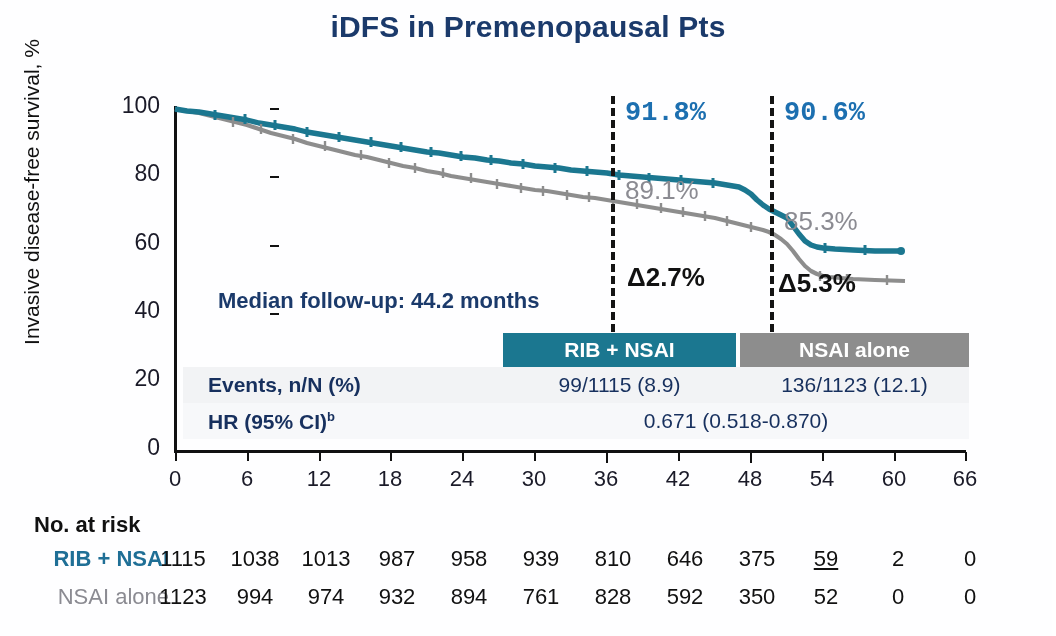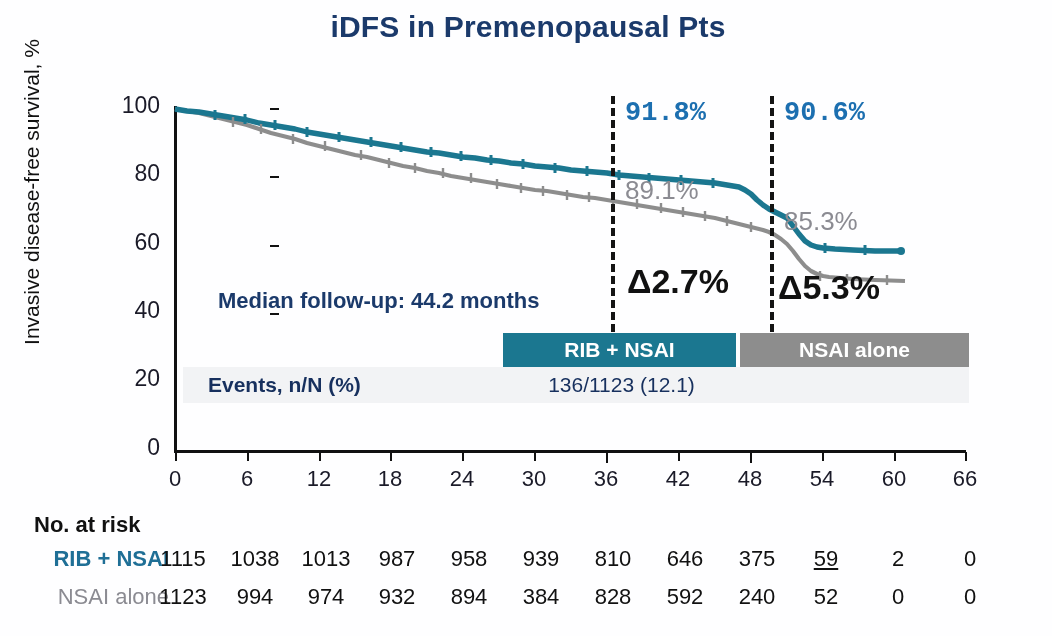--- a/index.html
+++ b/index.html
@@ -36,21 +36,21 @@
   
   svg.curves{position:absolute;left:0;top:0;width:790px;height:342px;overflow:visible;}
 
   
   .vline{position:absolute;width:0;border-left:4px dashed #141414;}
 
   
   .ann{position:absolute;white-space:nowrap;}
   .ann-blue{font-size:27px;font-weight:bold;color:#1c6fb0;font-family:Liberation Mono, monospace;}
   .ann-gray{font-size:26px;font-weight:normal;color:#8b8b92;}
-  .ann-delta{font-size:34px;font-weight:bold;color:#111;}
+  .ann-delta{font-size:26px;font-weight:bold;color:#111;}
   .median{position:absolute;left:218px;top:288px;font-size:22px;font-weight:bold;color:#1b3a6b;
           white-space:nowrap;}
 
   
   .sumtab{position:absolute;left:183px;top:333px;width:786px;}
   .sum-head{display:flex;height:34px;}
   .sh-spacer{width:320px;}
   .sh-rib{width:233px;background:#1b7790;color:#fff;font-size:21px;font-weight:bold;
           display:flex;align-items:center;justify-content:center;}
   .sh-gap{width:4px;}
@@ -227,22 +227,27 @@
 
   <div class="sumtab">
     <div class="sum-head">
       <div class="sh-spacer"></div>
       <div class="sh-rib">RIB + NSAI</div>
       <div class="sh-gap"></div>
       <div class="sh-nsai">NSAI alone</div>
     </div>
     <div class="sum-row alt">
       <div class="sr-label">Events, n/N (%)</div>
+      <div class="sr-val">99/1115 (8.9)</div>
       <div class="sr-gap"></div>
       <div class="sr-val2">136/1123 (12.1)</div>
+    </div>
+    <div class="sum-row alt2">
+      <div class="sr-label"><span>HR (95% CI)</span><sup>b</sup></div>
+      <div class="sr-span">0.671 (0.518-0.870)</div>
     </div>
   </div>
 
   <div class="risk">
     <div class="risk-title">No. at risk</div>
 
     <div class="risk-row r1">
       <div class="risk-name n1" style="left:14px;width:155px;">RIB + NSAI</div>
       <div class="rv" style="left:183px;">1115</div>
       <div class="rv" style="left:255px;">1038</div>
@@ -258,23 +263,23 @@
       <div class="rv" style="left:970px;">0</div>
     </div>
 
     <div class="risk-row r2">
       <div class="risk-name n2" style="left:14px;width:155px;">NSAI alone</div>
       <div class="rv" style="left:183px;">1123</div>
       <div class="rv" style="left:255px;">994</div>
       <div class="rv" style="left:326px;">974</div>
       <div class="rv" style="left:397px;">932</div>
       <div class="rv" style="left:469px;">894</div>
-      <div class="rv" style="left:541px;">384</div>
+      <div class="rv" style="left:541px;">761</div>
       <div class="rv" style="left:613px;">828</div>
       <div class="rv" style="left:685px;">592</div>
-      <div class="rv" style="left:757px;">240</div>
+      <div class="rv" style="left:757px;">350</div>
       <div class="rv" style="left:826px;">52</div>
       <div class="rv" style="left:898px;">0</div>
       <div class="rv" style="left:970px;">0</div>
     </div>
   </div>
 
 </div>
 
 </body></html>

